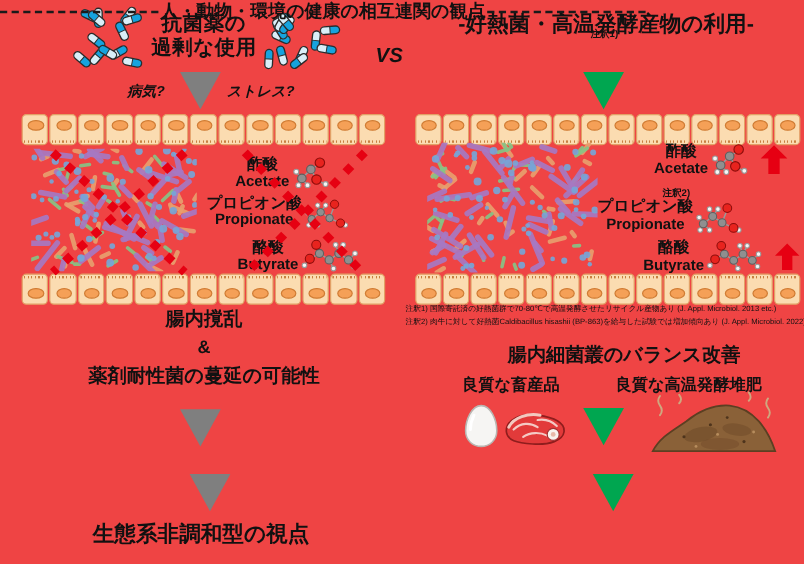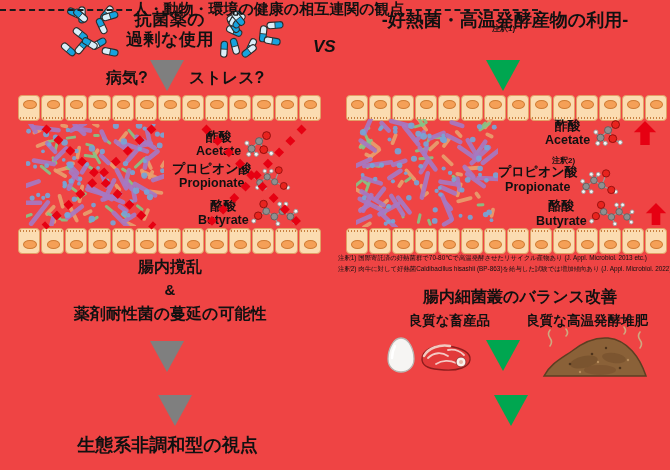--- a/index.html
+++ b/index.html
@@ -3,21 +3,21 @@
 <meta charset="utf-8">
 <style>
   *{margin:0;padding:0;box-sizing:border-box}
   html,body{background:#fff}
   .canvas{position:relative;width:670px;height:470px;background:#ef4444;overflow:hidden;
           font-family:"Liberation Sans","DejaVu Sans",sans-serif;color:#111}
   .abs{position:absolute}
   .title-main{font-size:17px;font-weight:bold;line-height:1.18;text-align:center;letter-spacing:.5px}
   .title-sub{font-size:18px;font-weight:bold;text-align:center;white-space:nowrap}
   .noteref{font-size:8px;font-weight:bold;white-space:nowrap}
-  .cause{font-size:16px;font-weight:bold;white-space:nowrap}
+  .cause{font-size:12px;font-weight:bold;font-style:italic;white-space:nowrap}
   .vs{font-size:17px;font-weight:bold;font-style:italic}
   .tri{width:0;height:0;border-left:17px solid transparent;border-right:17px solid transparent;
        border-top:31px solid #7f7f7f}
   .tri.green{border-top-color:#00a650}
   
   .ep-row{display:flex;position:absolute;height:26px}
   .cell{flex:1;margin-right:1px;background:#fbdcb1;border:1.5px solid #e2a066;border-radius:4px;position:relative}
   .cell::after{content:"";position:absolute;left:21%;width:56%;height:7px;background:#f5a057;
                border:1px solid #d07c34;border-radius:50%}
   .fb .cell::after{top:4px}
@@ -27,21 +27,21 @@
   .ft .cell::before{content:"";position:absolute;left:1px;right:1px;top:1px;height:2px;
       background:repeating-linear-gradient(90deg,#c8803f 0 1px,transparent 1px 3px)}
   
   .scfa{position:absolute;display:flex;align-items:center;gap:2px}
   .scfa-labels{text-align:center;line-height:1.12;white-space:nowrap}
   .scfa-jp{font-size:13px;font-weight:bold}
   .scfa-en{font-size:12.5px;font-weight:bold}
   .notes{font-size:6.4px;line-height:1.75;white-space:nowrap;color:#111}
   .outcome{font-size:16px;font-weight:bold;text-align:center;line-height:1.25}
   .outcome .amp{font-size:15px;margin:4px 0}
-  .prod-label{font-size:13.5px;font-weight:bold;text-align:right;white-space:nowrap}
+  .prod-label{font-size:13.5px;font-weight:bold;text-align:left;white-space:nowrap}
   .divider{position:absolute;left:0;top:377;width:538px;display:flex;align-items:center}
   .dash{flex:1;border-top:2.2px dashed #1a1a1a}
   .div-label{font-size:15px;font-weight:bold;white-space:nowrap;padding:0 1px}
   .footer-label{font-size:18px;font-weight:bold;text-align:center;white-space:nowrap}
 </style>
 </head>
 <body>
 
 <div class="canvas">
 

